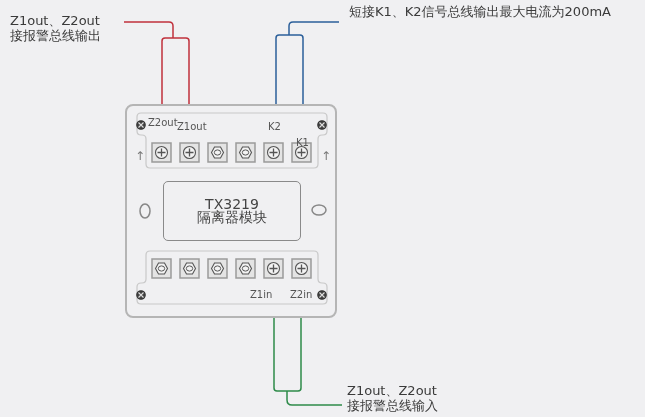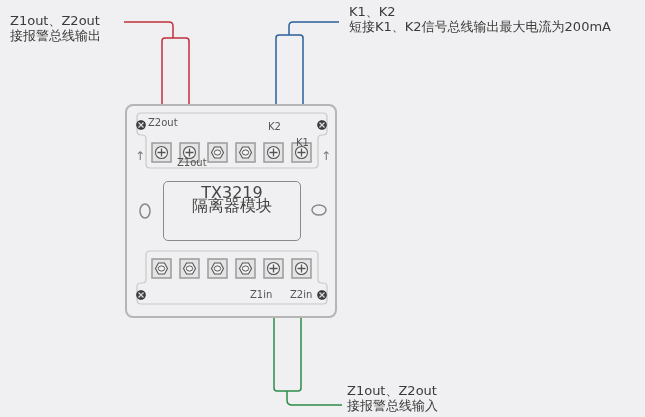--- a/index.html
+++ b/index.html
@@ -17,22 +17,22 @@
     svg.wires { position: absolute; left: 0; top: 0; }
     .body-outer {
       position: absolute; left: 125px; top: 104px; width: 212px; height: 214px;
       border: 2px solid #b5b5b5; border-radius: 8px; background: #f0f0f2;
       box-sizing: border-box;
     }
     .term-label { font-size: 10px; color: #555; position: absolute; white-space: nowrap; }
     .name-box {
       position: absolute; left: 163px; top: 181px; width: 138px; height: 60px;
       border: 1.5px solid #8a8a8a; border-radius: 5px; box-sizing: border-box;
-      text-align: center; font-size: 16px; color: #444; line-height: 13px;
-      padding-top: 4px;
+      text-align: center; font-size: 14px; color: #444; line-height: 13px;
+      padding-top: 16px;
     }
   </style>
 </head>
 <body>
 
 <svg class="wires" width="645" height="417">
 
   <g fill="none" stroke="#c0303c" stroke-width="1.5">
     <path d="M124 22 H169 Q173 22 173 26 V38"></path>
     <path d="M162 104 V41 Q162 38 165 38 H186 Q189 38 189 41 V104"></path>
@@ -48,21 +48,20 @@
     <path d="M287 391 V400 Q287 405 292 405 H342"></path>
   </g>
 </svg>
 
 <div class="abs label" style="left:10px; top:13px;">
   <div>Z1out、Z2out</div>
   <div>接报警总线输出</div>
 </div>
 
 <div class="abs label" style="left:349px; top:4px;">
-  <div>K1、K2</div>
   <div>短接K1、K2信号总线输出最大电流为200mA</div>
 </div>
 
 <div class="abs label" style="left:347px; top:383px;">
   <div>Z1out、Z2out</div>
   <div>接报警总线输入</div>
 </div>
 
 <div class="body-outer"></div>
 
@@ -153,21 +152,21 @@
       <circle cx="301.5" cy="268.5" r="6" fill="#f3f3f3" stroke="#555" stroke-width="1.1"></circle>
       <path d="M297.5 268.5 H305.5 M301.5 264.5 V272.5" stroke="#555" stroke-width="1.3"></path>
     </g>
   </g>
 
   <ellipse cx="145" cy="211" rx="5" ry="7" fill="none" stroke="#888" stroke-width="1.5"></ellipse>
   <ellipse cx="319" cy="210" rx="7" ry="5" fill="none" stroke="#888" stroke-width="1.5"></ellipse>
 </svg>
 
 <div class="term-label" style="left:148px; top:117px;">Z2out</div>
-<div class="term-label" style="left:177px; top:121px;margin-top:36px;">Z1out</div>
+<div class="term-label" style="left:177px; top:121px;">Z1out</div>
 <div class="term-label" style="left:268px; top:121px;">K2</div>
 <div class="term-label" style="left:296px; top:121px;margin-top:16px;">K1</div>
 
 <div class="term-label" style="left:250px; top:289px;">Z1in</div>
 <div class="term-label" style="left:290px; top:289px;text-align:center;">Z2in</div>
 
 <div class="term-label" style="left:135px; top:149px; font-size:12px; color:#777;">↑</div>
 <div class="term-label" style="left:321px; top:149px; font-size:12px; color:#777;">↑</div>
 
 <div class="name-box">

